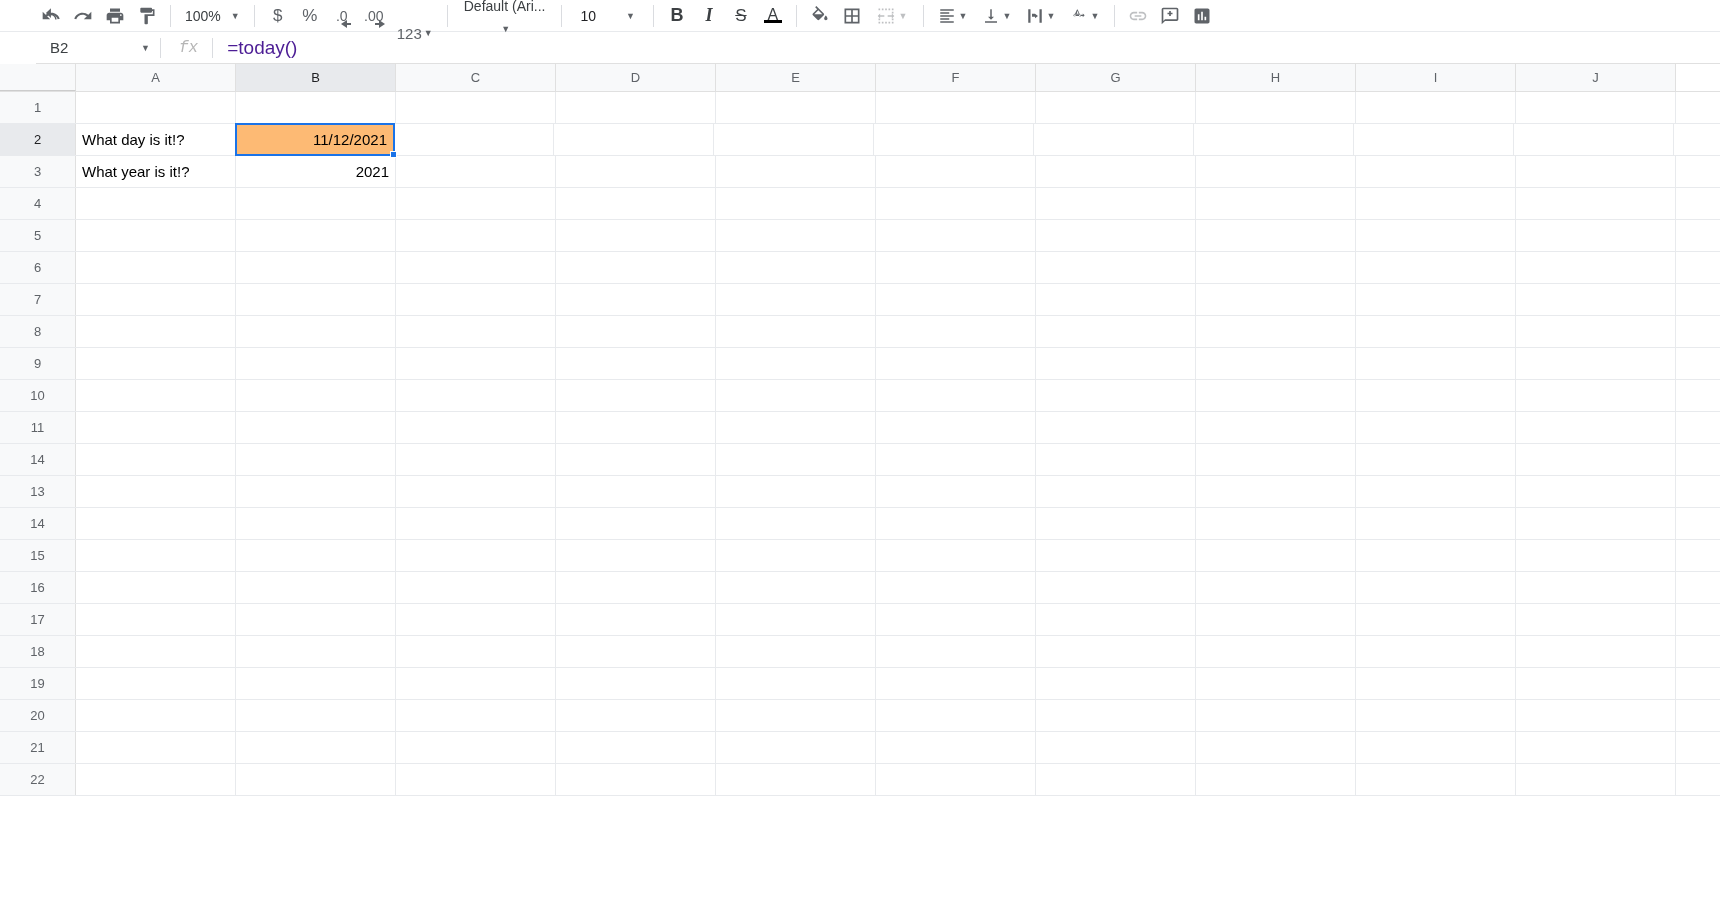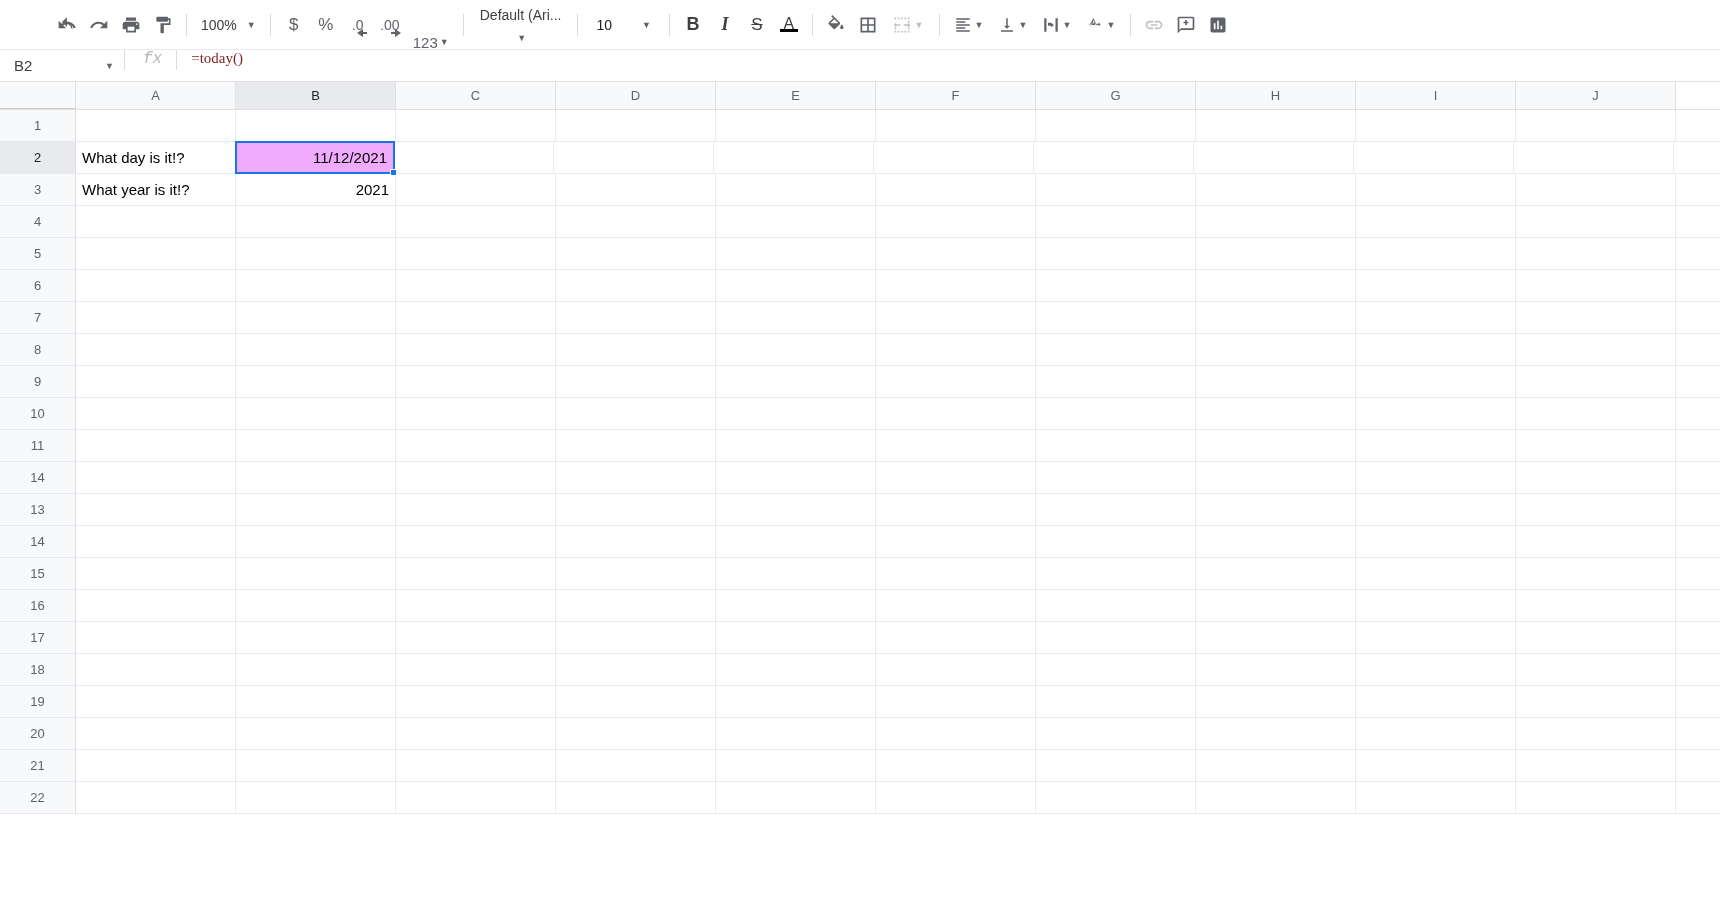--- a/index.html
+++ b/index.html
@@ -8,22 +8,22 @@
     font-size: 13px;
     color: #202124;
     background: #fff;
     overflow: hidden;
     width: 1720px;
     height: 908px;
   }
   .toolbar {
     display: flex;
     align-items: center;
-    padding: 8px 20px 8px 52px;
-    height: 50px;
+    padding: 8px 20px 8px 36px;
+    height: 32px;
     border-bottom: 1px solid #e8eaed;
     gap: 2px;
   }
   .tb-btn {
     display: inline-flex;
     align-items: center;
     justify-content: center;
     min-width: 30px;
     height: 30px;
     padding: 0 4px;
@@ -76,22 +76,24 @@
   }
   .text-color-underline {
     width: 18px;
     height: 3px;
     background: #000;
     margin-top: -2px;
   }
   .disabled { opacity: 0.4; }
   .fx-bar {
     display: flex;
+    align-items: center;
     height: 32px;
     border-bottom: 1px solid #e0e0e0;
+    margin-left: 36px;
   }
   .name-box {
     width: 124px;
     padding-left: 14px;
     font-size: 15px;
     color: #3c4043;
     display: flex;
     align-items: center;
     justify-content: space-between;
     padding-right: 10px;
@@ -109,23 +111,23 @@
     padding: 0 14px 0 18px;
   }
   .fx-sep2 {
     width: 1px;
     height: 20px;
     background: #dadce0;
     margin-right: 14px;
   }
   .fx-input {
     flex: 1;
-    font-size: 15px;
-    color: #7f1d1d;
-    font-family: Liberation Serif, serif;
+    font-size: 19px;
+    color: #4c1d95;
+    font-family: Liberation Sans, sans-serif;
   }
   .grid-wrap {
     position: relative;
   }
   .col-headers {
     display: flex;
     height: 28px;
     border-bottom: 1px solid #e0e0e0;
     background: #fff;
   }
@@ -184,21 +186,21 @@
     padding: 0 6px;
     font-size: 15px;
     color: #000;
     position: relative;
   }
   .cell.right { justify-content: flex-end; }
   .cell.selected {
     border: 2px solid #1a73e8;
     margin: -1px;
     z-index: 5;
-    background: #f0abfc;
+    background: #fdba74;
   }
   .sel-handle {
     position: absolute;
     right: -4px;
     bottom: -4px;
     width: 7px;
     height: 7px;
     background: #1a73e8;
     border: 1px solid #fff;
     z-index: 6;

